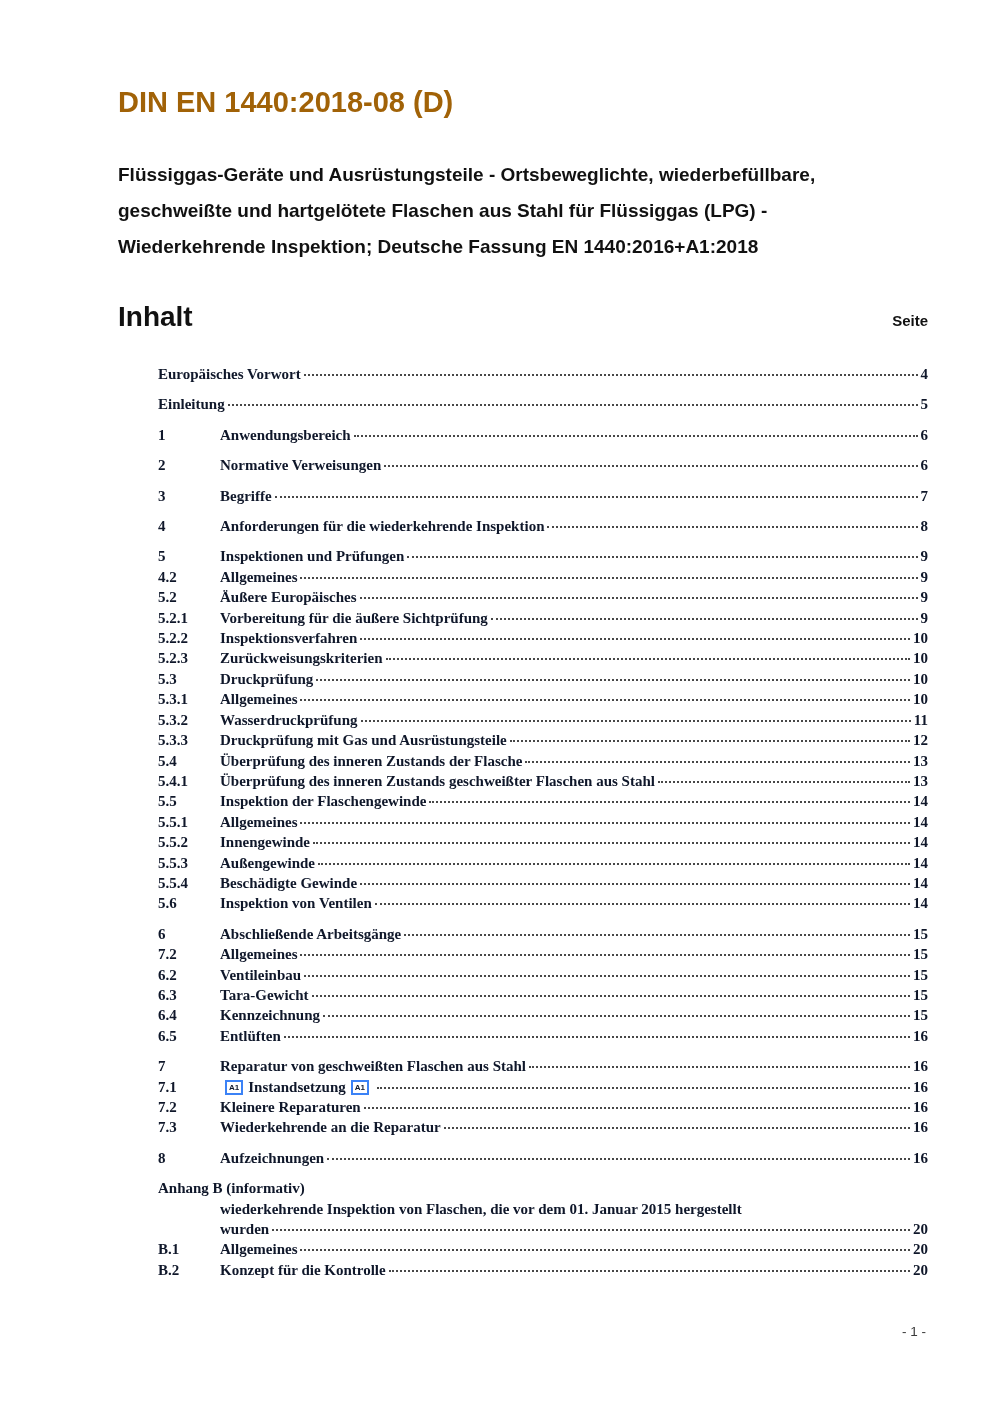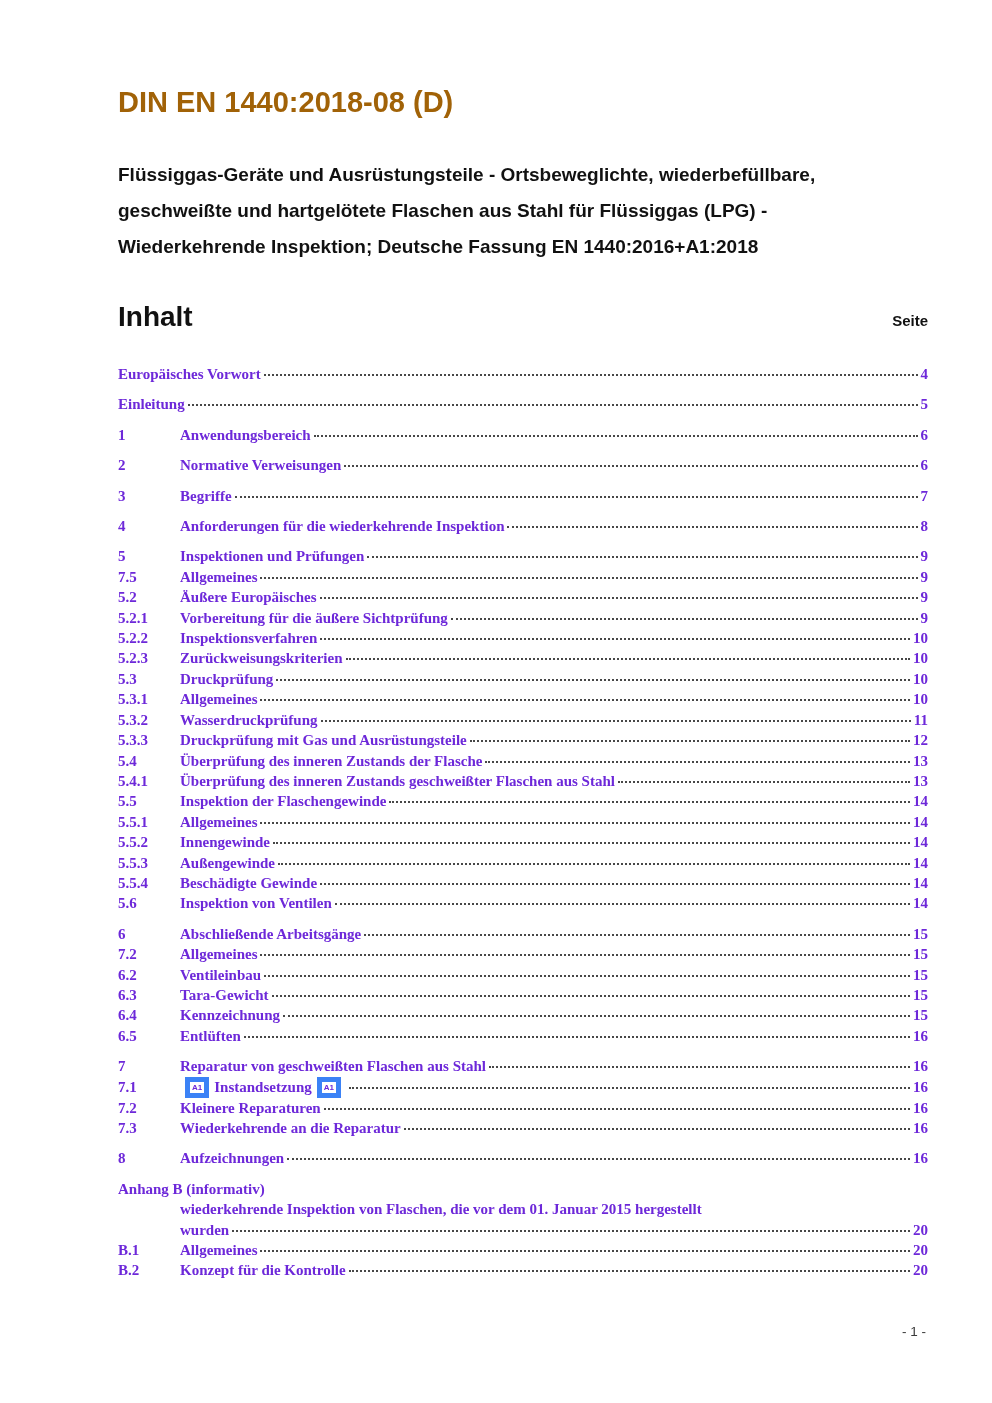--- a/index.html
+++ b/index.html
@@ -3,30 +3,30 @@
 <meta charset="utf-8">
 <style>
   html,body{margin:0;padding:0;}
   body{width:992px;height:1403px;background:#ffffff;position:relative;color:#151515;overflow:hidden;}
   .page{position:absolute;top:0;left:0;right:0;bottom:0;padding:86px 64px 0 118px;}
   .doc-title{font-family:"Liberation Sans",sans-serif;font-weight:700;font-size:29px;color:#a16207;margin:0 0 38px 0;}
   .doc-subtitle{font-family:"Liberation Sans",sans-serif;font-weight:700;font-size:19px;line-height:36px;white-space:pre-line;color:#111;margin-bottom:36px;}
   .toc-header{display:flex;justify-content:space-between;align-items:baseline;font-family:"Liberation Sans",sans-serif;font-weight:700;color:#111;margin-bottom:31px;}
   .toc-heading{font-size:28px;}
   .seite-label{font-size:15px;text-align:center;}
-  .toc{font-family:"Liberation Serif",serif;font-weight:700;font-size:15px;color:#6d28d9;}
+  .toc{font-family:"Liberation Serif",serif;font-weight:700;font-size:15px;color:#0f172a;margin-left:40px;}
   .toc-row.gap{margin-top:10px;}
   .toc-line{display:flex;align-items:baseline;line-height:20.4px;}
   .num{flex:0 0 62px;white-space:nowrap;}
   .lbl{margin-right:9px;white-space:nowrap;}
   .ttl{white-space:nowrap;}
   .indent{padding-left:62px;}
   .dots{flex:1 1 10px;min-width:10px;border-bottom:2px dotted #474747;margin:0 3px;transform:translateY(-3px);}
   .pg{white-space:nowrap;}
-  .marker{display:inline-block;font-family:"Liberation Sans",sans-serif;font-weight:700;font-size:8px;line-height:9px;border:5px solid #3b82f6;padding:1px 2px;margin:0 5px;vertical-align:2px;}
+  .marker{display:inline-block;font-family:"Liberation Sans",sans-serif;font-weight:700;font-size:8px;line-height:9px;border:2px solid #3b82f6;padding:1px 2px;margin:0 5px;vertical-align:2px;}
   .footer{position:absolute;right:66px;bottom:64px;font-family:"Liberation Sans",sans-serif;font-size:13.5px;color:#3a3a3a;}
 </style>
 </head>
 <body>
 
 <div class="page">
   <h1 class="doc-title">DIN EN 1440:2018-08 (D)</h1>
   <div class="doc-subtitle">Flüssiggas-Geräte und Ausrüstungsteile - Ortsbeweglichte, wiederbefüllbare,
 geschweißte und hartgelötete Flaschen aus Stahl für Flüssiggas (LPG) -
 Wiederkehrende Inspektion; Deutsche Fassung EN 1440:2016+A1:2018</div>
@@ -84,21 +84,21 @@
       <div class="toc-row gap">
         <div class="toc-line">
           <span class="num">5</span>
           <span class="ttl">Inspektionen und Prüfungen</span>
           <span class="dots"></span>
           <span class="pg">9</span>
         </div>
       </div>
       <div class="toc-row">
         <div class="toc-line">
-          <span class="num">7.5</span>
+          <span class="num">4.2</span>
           <span class="ttl">Allgemeines</span>
           <span class="dots"></span>
           <span class="pg">9</span>
         </div>
       </div>
       <div class="toc-row">
         <div class="toc-line">
           <span class="num">5.2</span>
           <span class="ttl">Äußere Europäisches</span>
           <span class="dots"></span>

